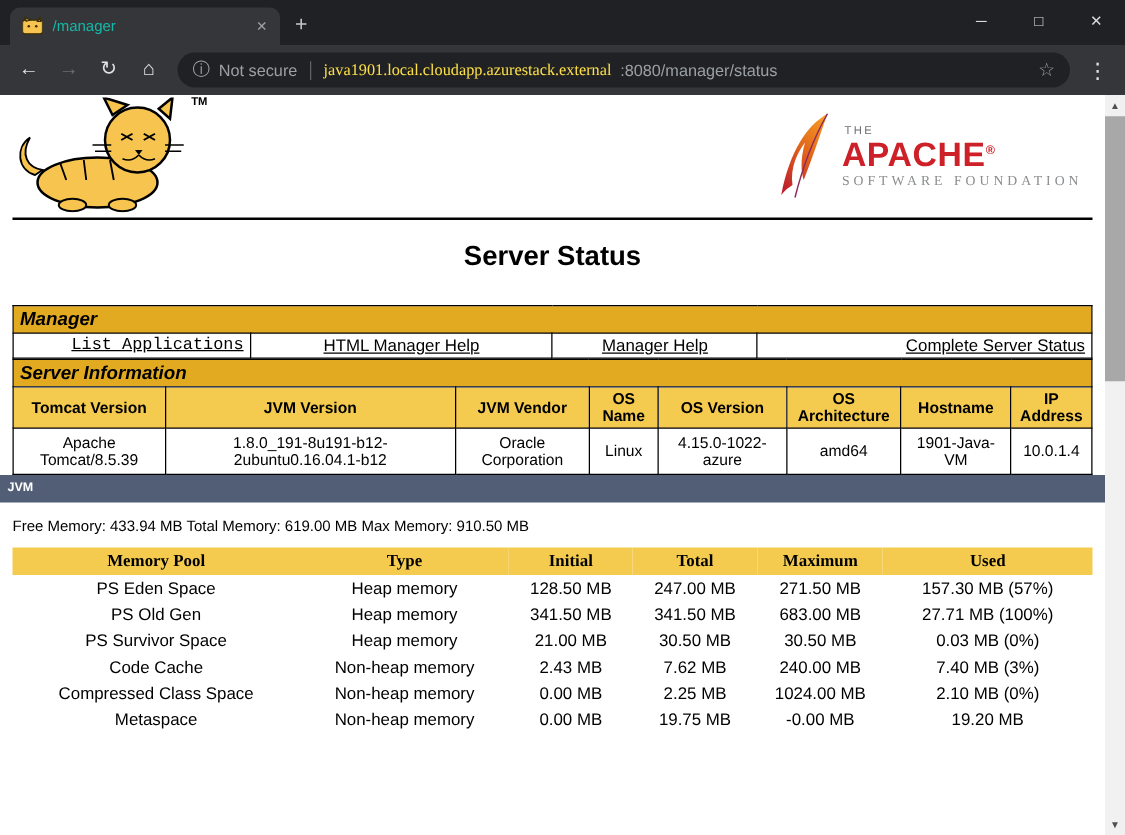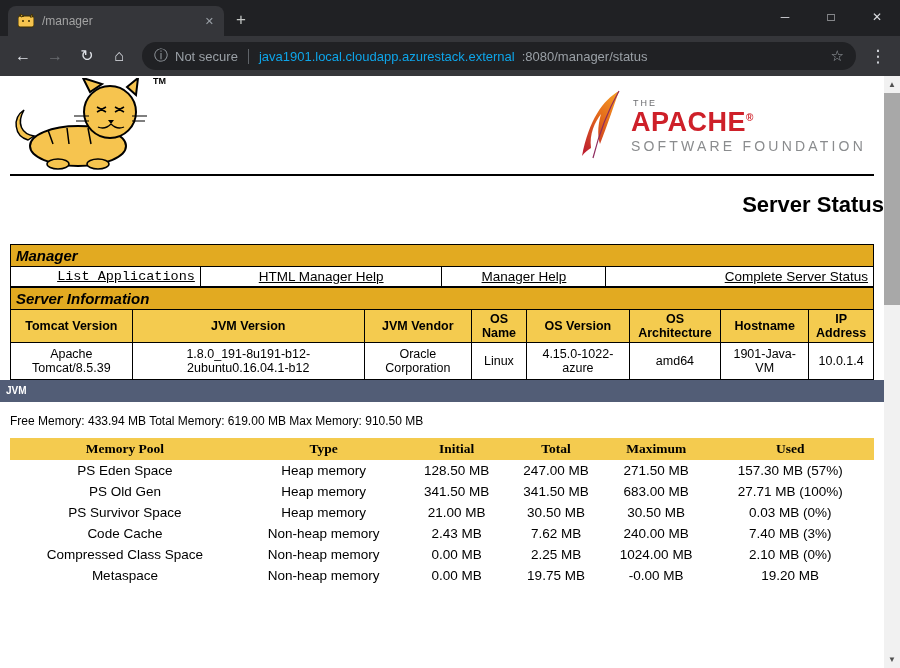--- a/index.html
+++ b/index.html
@@ -21,21 +21,21 @@
   .titlebar {
     height: 36px; background: #202124;
     display: flex; align-items: flex-end;
   }
   .tab {
     height: 30px; width: 216px; margin-left: 8px;
     background: #35363A; border-radius: 8px 8px 0 0;
     display: flex; align-items: center; gap: 8px; padding: 0 10px;
   }
   .favicon { width: 16px; height: 16px; flex: 0 0 auto; }
-  .tab-title { color: #a3a3a3; font-size: 12px; flex: 1; white-space: nowrap; overflow: hidden; }
+  .tab-title { color: #14b8a6; font-size: 12px; flex: 1; white-space: nowrap; overflow: hidden; }
   .tab-close { color: #9AA0A6; font-size: 11px; cursor: pointer; }
   .new-tab { color: #C4C7C5; font-size: 17px; height: 30px; line-height: 28px; padding: 0 12px; }
   .win-controls { margin-left: auto; align-self: flex-start; display: flex; height: 36px; }
   .win-btn { width: 46px; text-align: center; line-height: 34px; color: #DADCE0; font-size: 12px; }
 
   .navbar {
     height: 40px; background: #35363A;
     display: flex; align-items: center; padding: 0 8px; gap: 2px;
   }
   .nav-btn {
@@ -43,45 +43,45 @@
     color: #DEE1E6; font-size: 16px; border-radius: 50%;
   }
   .nav-btn.disabled { color: #6A6D71; }
   .omnibox {
     flex: 1; height: 28px; background: #202124; border-radius: 14px;
     margin: 0 6px; display: flex; align-items: center; padding: 0 12px;
     font-size: 13px; color: #9AA0A6; gap: 7px; white-space: nowrap; overflow: hidden;
   }
   .omni-info { font-size: 14px; }
   .omni-divider { width: 1px; height: 15px; background: #5F6368; margin: 0 3px; }
-  .omni-host { color: #0ea5e9; }
+  .omni-host { color: #fde047; font-family: Liberation Serif, serif; }
   .omni-path { color: #9AA0A6; }
   .omni-star { margin-left: auto; font-size: 15px; color: #9AA0A6; }
   .menu-btn { width: 28px; text-align: center; color: #DEE1E6; font-size: 17px; }
 
   
   .content { position: relative; height: 456px; background: #fff; }
   .page { width: 884px; height: 592px; overflow: hidden; }
 
   .logo-row {
     display: flex; justify-content: space-between; align-items: center;
     padding: 6px 18px 2px 10px; height: 96px;
   }
   .tomcat-logo { position: relative; width: 160px; }
   .tm-mark { position: absolute; top: -2px; right: 4px; font-size: 9px; font-weight: bold; }
   .apache-logo { display: flex; align-items: center; gap: 8px; }
   .apache-text { line-height: 1.05; }
   .apache-the { font-size: 9px; color: #6D6E71; letter-spacing: 2px; padding-left: 2px; }
   .apache-name { font-size: 27px; font-weight: bold; color: var(--apache-red); letter-spacing: 0.5px; }
   .apache-name sup { font-size: 10px; }
-  .apache-sub { font-size: 14px; color: #8a8c8e; letter-spacing: 3.2px; margin-top: 2px; }
+  .apache-sub { font-size: 11px; color: #8a8c8e; letter-spacing: 3.2px; margin-top: 2px; font-family: Liberation Serif, serif; }
 
   .page hr { border: 0; border-top: 2px solid #000; margin: 2px 10px 0 10px; }
 
-  h1.page-title { text-align: right; font-size: 22px; margin: 16px 0 26px 0; font-weight: bold; }
+  h1.page-title { text-align: center; font-size: 22px; margin: 16px 0 26px 0; font-weight: bold; }
 
   table.bordered {
     border-collapse: collapse; width: 864px; margin: 0 10px;
     table-layout: fixed;
   }
   table.bordered td, table.bordered th { border: 1px solid #000; padding: 2px 5px; overflow: hidden; }
   .title-cell {
     background: var(--gold-title); font-weight: bold; font-style: italic;
     font-size: 15px; text-align: left; padding: 2px 6px;
   }

